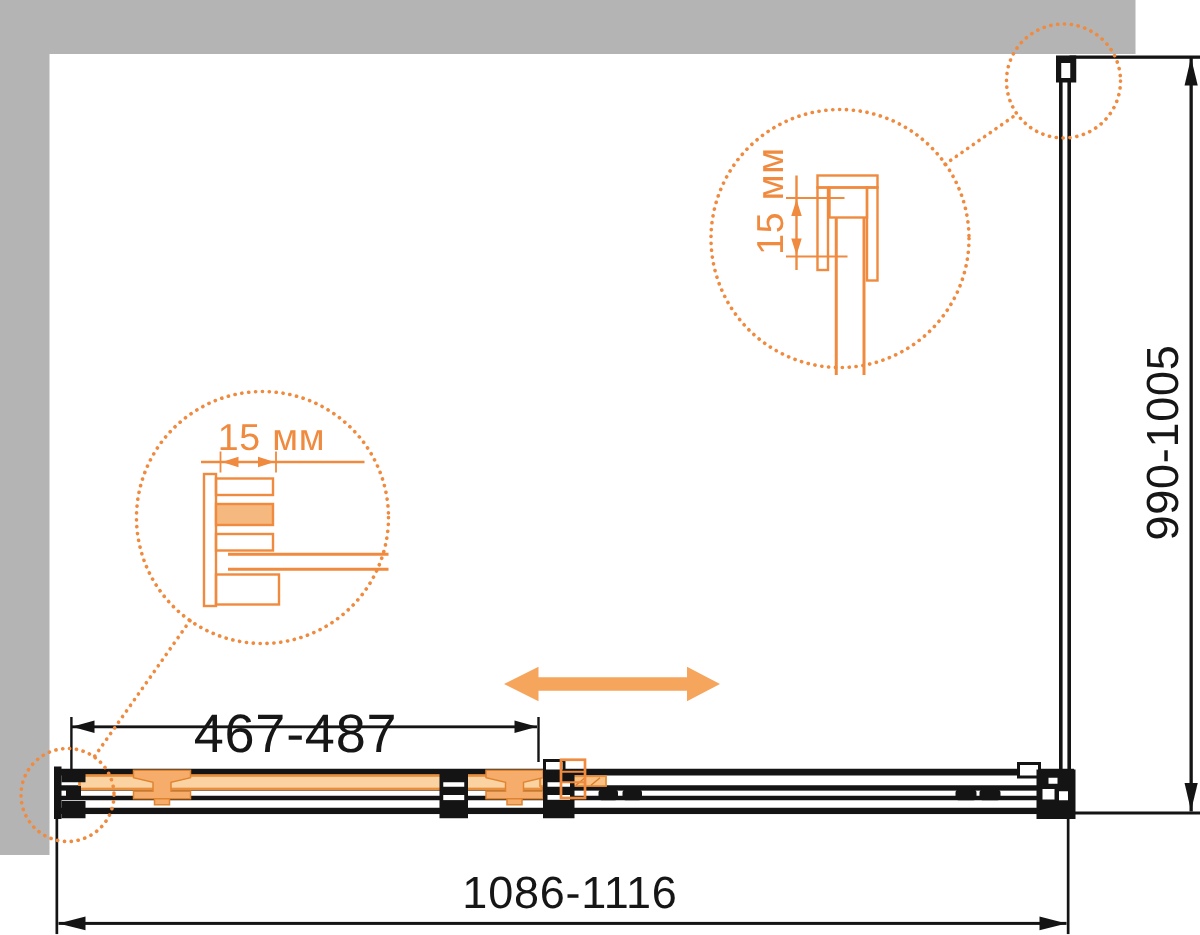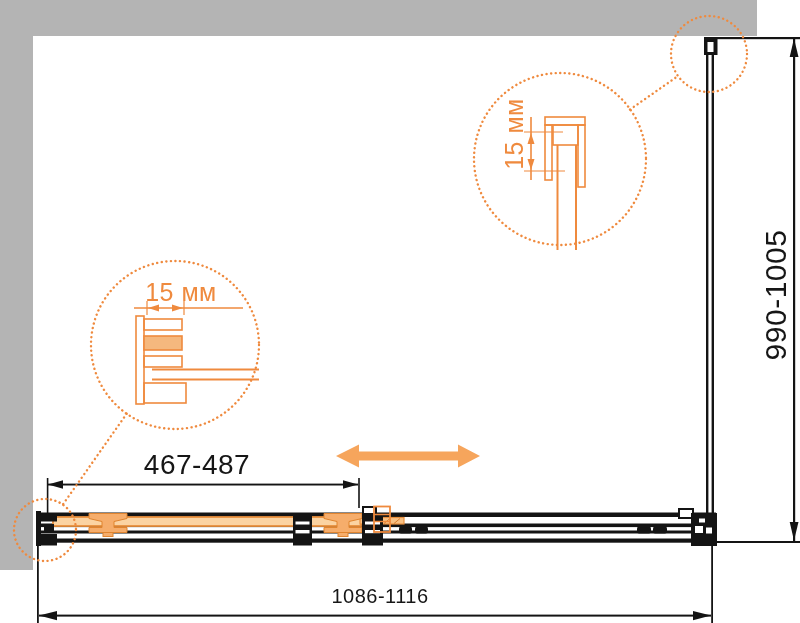--- a/index.html
+++ b/index.html
@@ -8,22 +8,22 @@
     font-family:"Liberation Sans","DejaVu Sans",sans-serif;
   }
   .gray-band{position:absolute;background:#b4b4b4;}
   .band-top{left:0;top:0;width:757px;height:36px;}
   .band-left{left:0;top:0;width:33px;height:570px;}
   svg.draw{position:absolute;left:0;top:0;width:800px;height:623px;}
   .dim-label{
     position:absolute;color:#161616;text-align:center;white-space:nowrap;
     letter-spacing:0.5px;
   }
-  .lbl-door{left:119px;top:449px;width:156px;height:32px;line-height:32px;font-size:28px;}
-  .lbl-width{left:280px;top:580px;width:200px;height:32px;line-height:32px;font-size:20px;}
+  .lbl-door{left:119px;top:473px;width:156px;height:32px;line-height:32px;font-size:36px;}
+  .lbl-width{left:280px;top:580px;width:200px;height:32px;line-height:32px;font-size:30px;}
   .lbl-height{
     left:696px;top:278px;width:160px;height:34px;line-height:34px;font-size:30px;
     transform:rotate(-90deg);
   }
   .lbl-15{color:#ef8a3e;font-size:25px;letter-spacing:0.5px;}
   .lbl-15-left{left:136px;top:277px;width:90px;height:30px;line-height:30px;}
   .lbl-15-right{left:469px;top:119px;width:90px;height:30px;line-height:30px;transform:rotate(-90deg);}
 </style>
 </head>
 <body>

